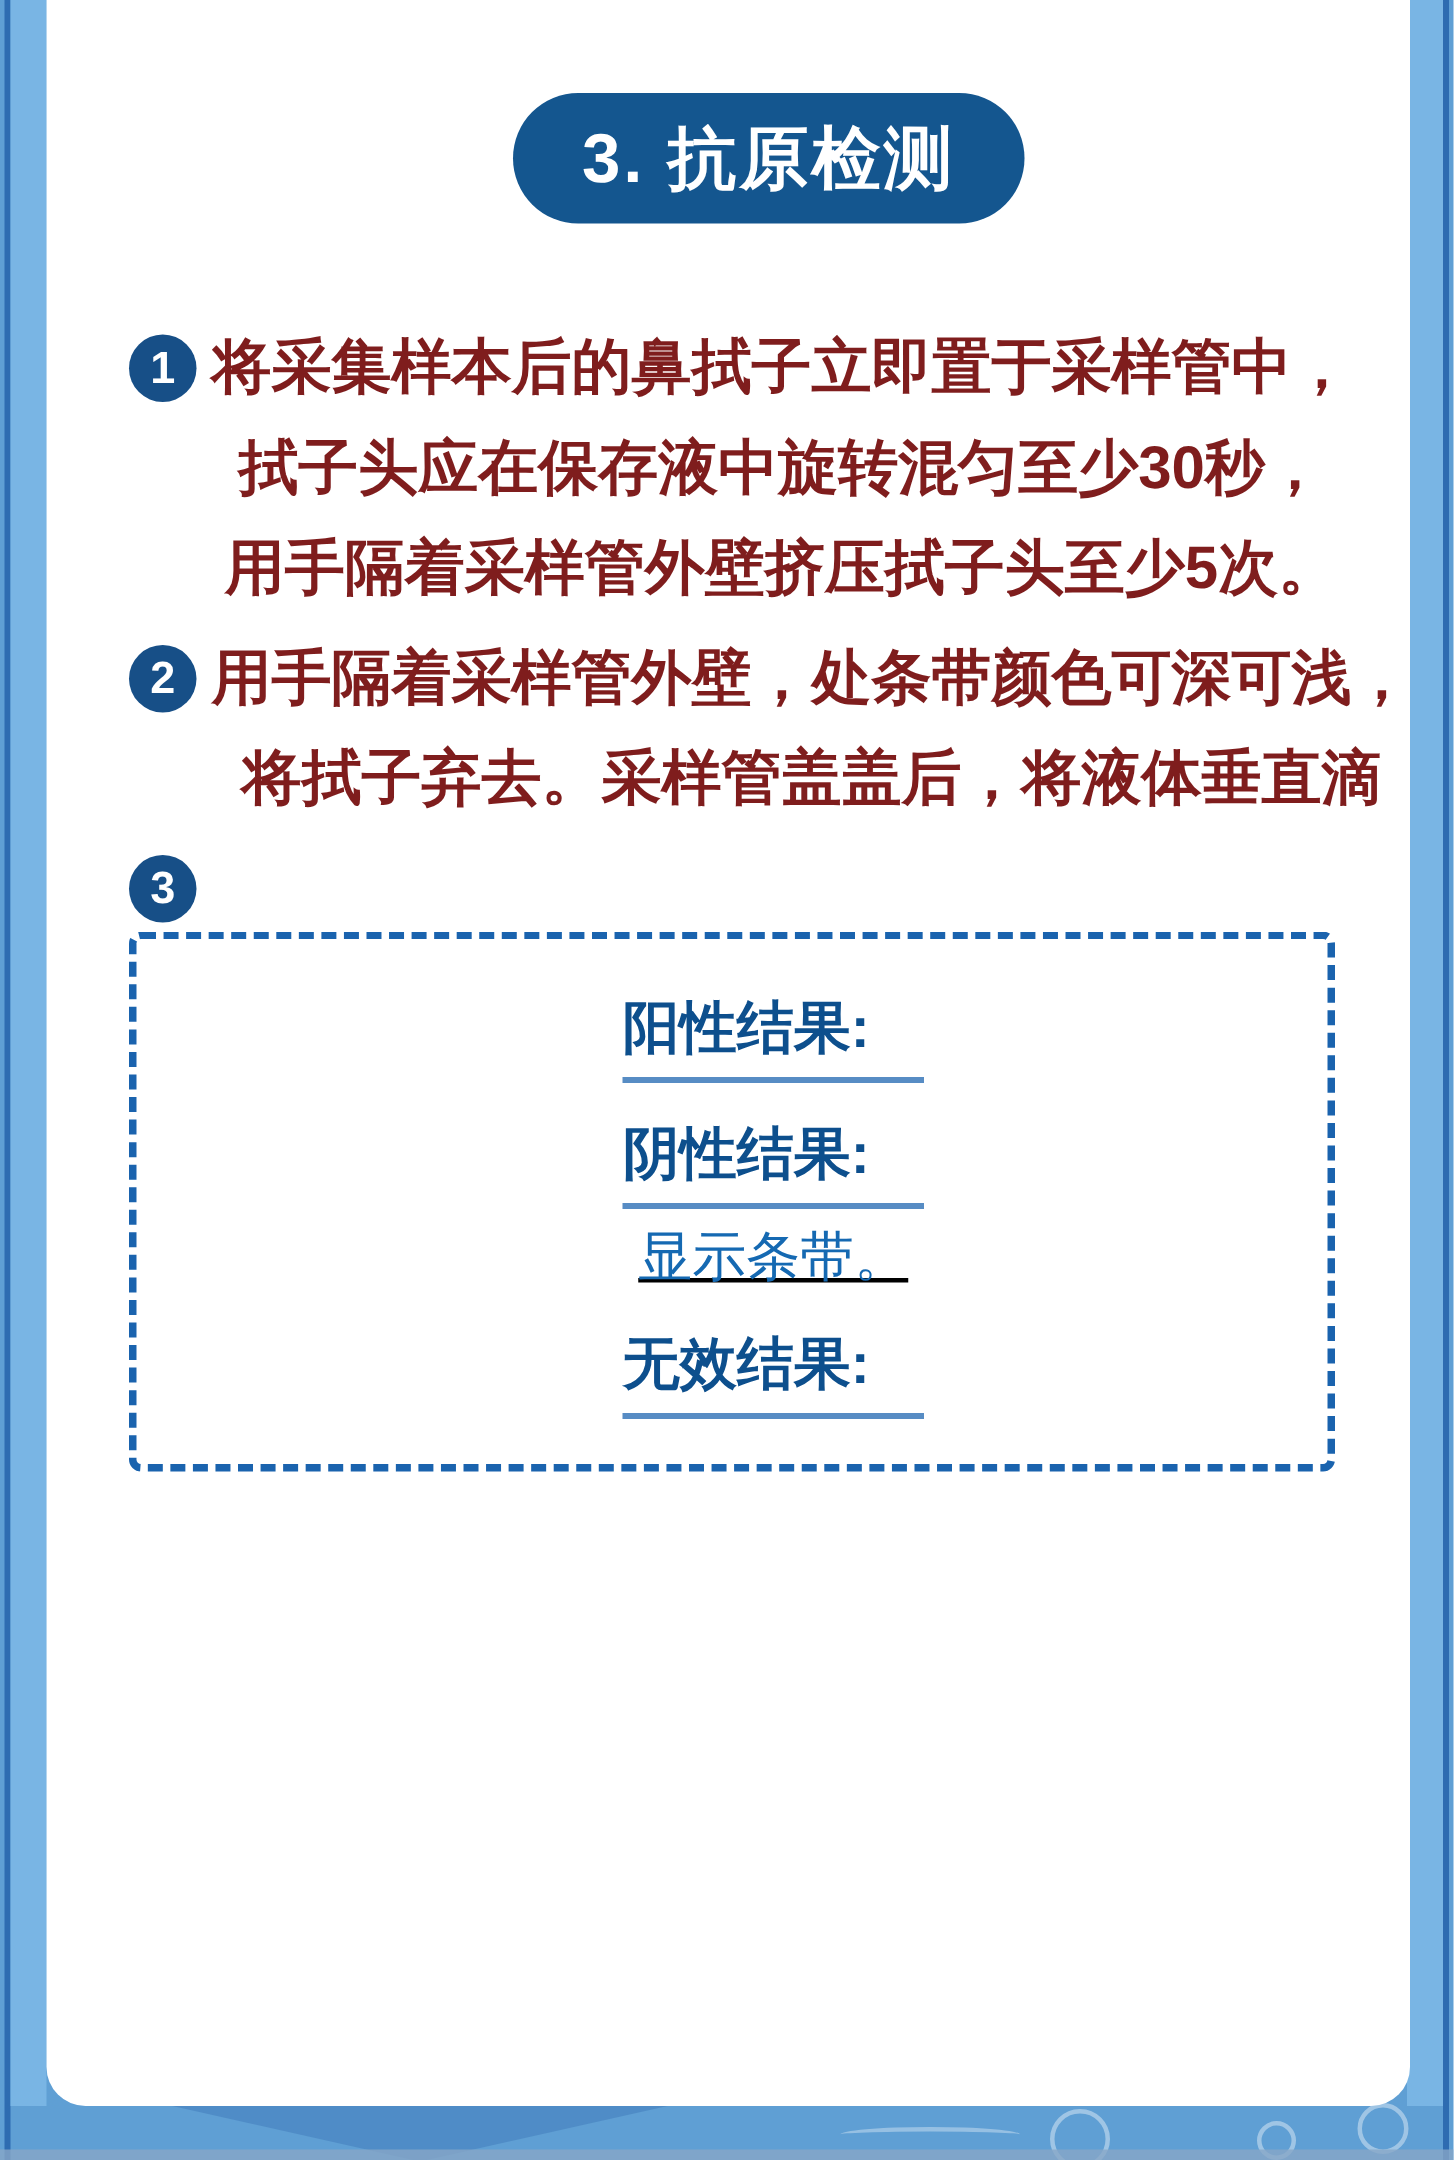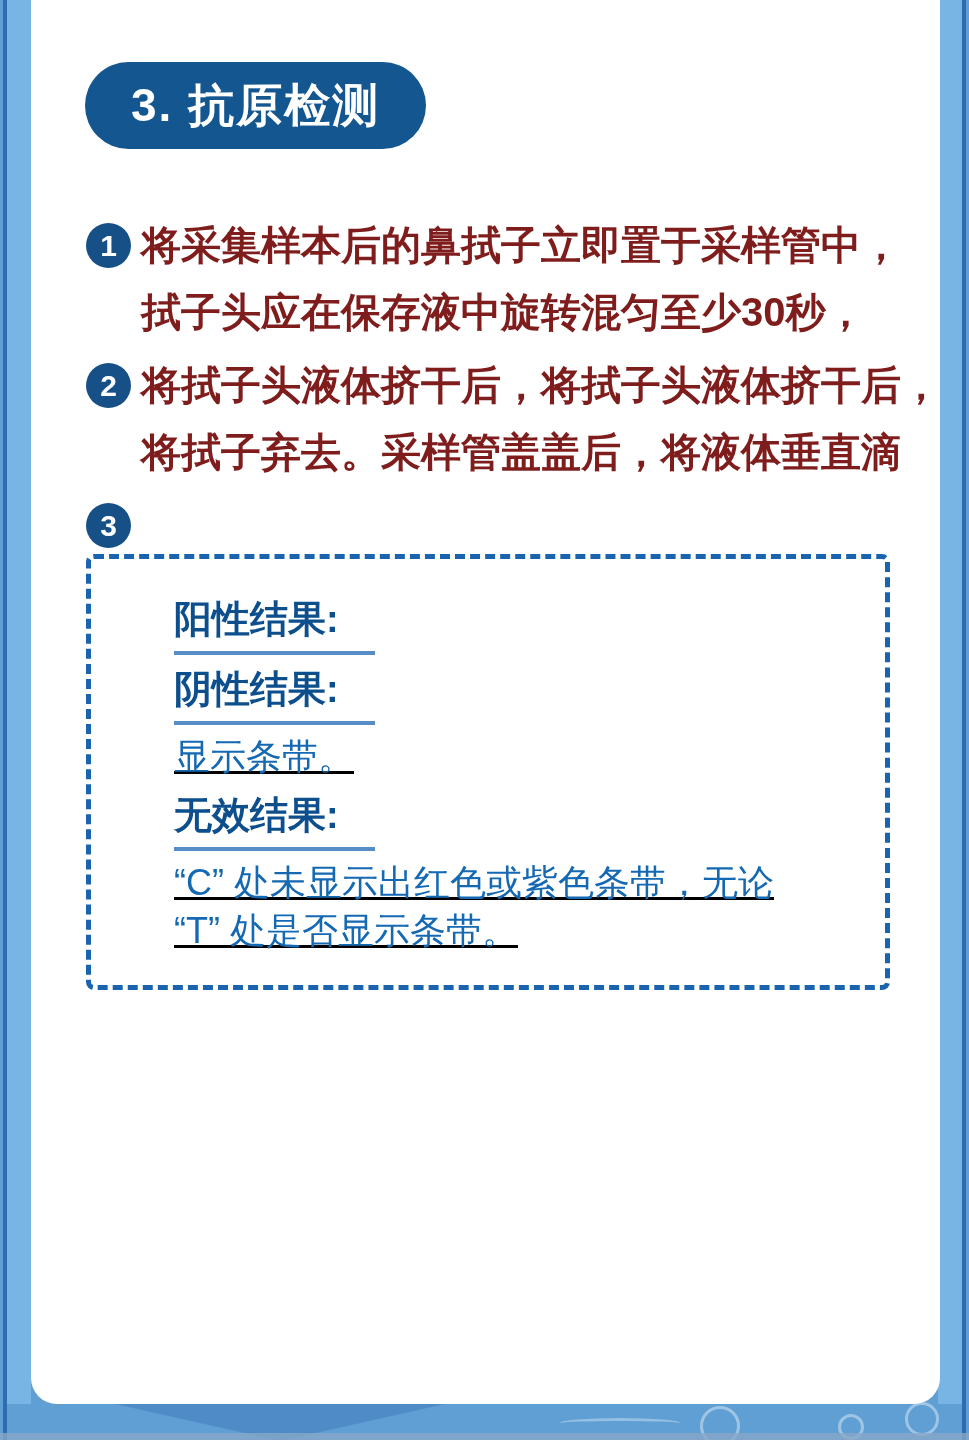--- a/index.html
+++ b/index.html
@@ -30,20 +30,21 @@
   .deco-squiggle { position:absolute; left:560px; top:1418px; width:120px; height:10px;
     border-top:3px solid rgba(255,255,255,.35); border-radius:50%; }
 
   
   .card {
     position:absolute; left:31px; top:0;
     width:909px; height:1404px;
     background:#ffffff;
     border-radius:0 0 26px 26px;
     overflow:hidden;
+    text-align:center;
   }
 
   .badge {
     display:inline-block;
     margin:62px 0 0 54px;
     background:#14568f;
     color:#ffffff;
     font-size:46px;
     font-weight:700;
     line-height:87px;
@@ -65,21 +66,21 @@
   .step-line { white-space:nowrap; }
 
   .results-box {
     margin-left:55px;
     width:804px;
     border:5px dashed #1a63ae;
     border-radius:8px;
     padding:36px 28px 30px 83px;
     text-decoration:underline;
   }
-  .result-section + .result-section { margin-top:10px; }
+  .result-section + .result-section { margin-top:24px; }
   .result-heading {
     display:inline-block;
     font-size:38px; line-height:48px; font-weight:700;
     color:#0d4f8d;
     padding:0 36px 8px 0;
     border-bottom:4px solid #578cc4;
     white-space:nowrap;
   }
   .result-body { margin-top:8px; font-size:36px; line-height:48px; font-weight:500; color:#1569b2; }
   .result-line { white-space:nowrap; }
@@ -103,27 +104,28 @@
 
   <div class="badge">3. 抗原检测</div>
 
   <div class="steps">
 
     <div class="step">
       <div class="step-num">1</div>
       <div class="step-text">
         <div class="step-line">将采集样本后的鼻拭子立即置于采样管中，</div>
         <div class="step-line">拭子头应在保存液中旋转混匀至少30秒，</div>
+        <div class="step-line">用手隔着采样管外壁挤压拭子头至少5次。</div>
       </div>
     </div>
 
     <div class="step">
       <div class="step-num">2</div>
       <div class="step-text">
-        <div class="step-line">将拭子头液体挤干后，将拭子头液体挤干后，</div>
+        <div class="step-line">用手隔着采样管外壁，处条带颜色可深可浅，</div>
         <div class="step-line">将拭子弃去。采样管盖盖后，将液体垂直滴</div>
       </div>
     </div>
 
     <div class="step">
       <div class="step-num">3</div>
       <div class="step-text">
       </div>
     </div>
 
@@ -137,21 +139,17 @@
 
     <div class="result-section">
       <div class="result-heading">阴性结果:</div>
       <div class="result-body">
         <div class="result-line">显示条带。</div>
       </div>
     </div>
 
     <div class="result-section">
       <div class="result-heading">无效结果:</div>
-      <div class="result-body">
-        <div class="result-line">“C” 处未显示出红色或紫色条带，无论</div>
-        <div class="result-line">“T” 处是否显示条带。</div>
-      </div>
     </div>
 
   </div>
 
 </div>
 
 </body></html>

